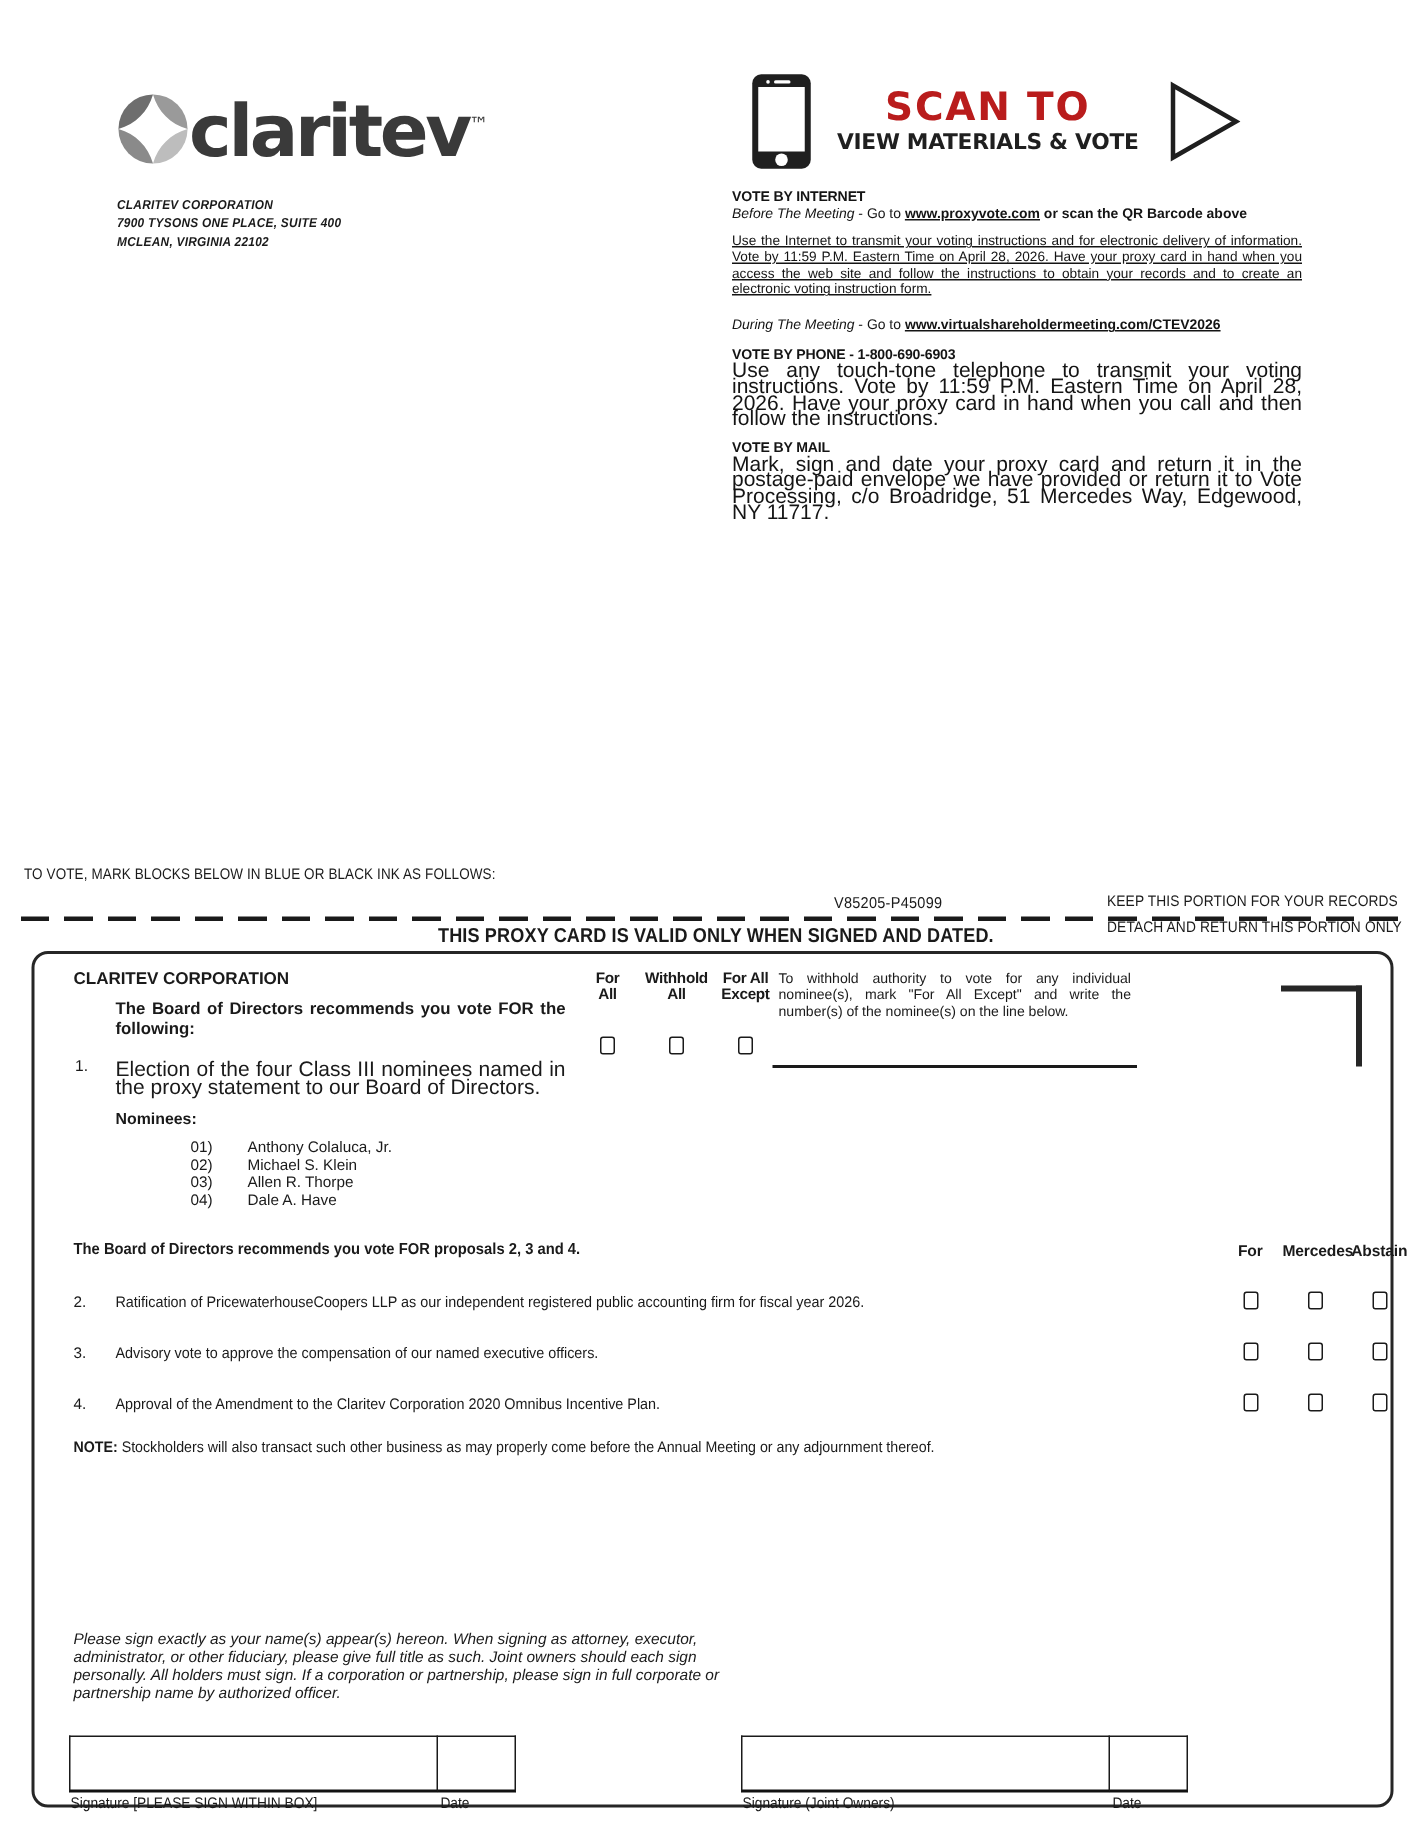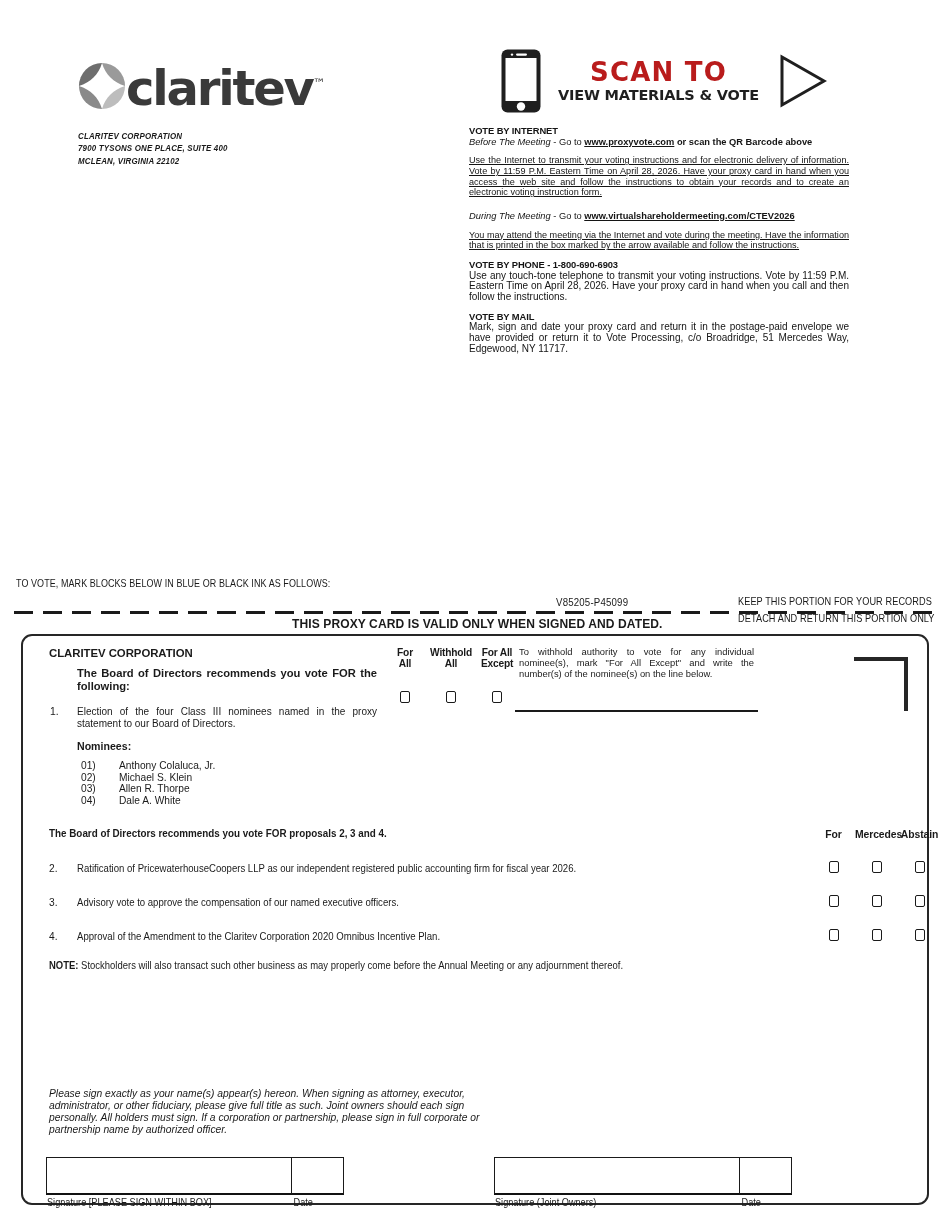--- a/index.html
+++ b/index.html
@@ -89,21 +89,21 @@
     font-weight: bold;
     letter-spacing: -0.2px;
     color: #1f1f1f;
     margin-top: 3px;
   }
   #play-arrow { flex: none; margin-left: 4px; }
 
   
   #vote-instructions {
     position: absolute;
-    left: 469px;
+    left: 488px;
     top: 126px;
     width: 380px;
     font-size: 9.1px;
     line-height: 10.6px;
     color: #141414;
   }
   .vi-head {
     font-weight: bold;
     font-size: 9.4px;
     letter-spacing: -0.1px;
@@ -118,21 +118,21 @@
   }
   .vi-body {
     text-align: justify;
     margin-top: 8px;
     font-size: 9.1px;
     line-height: 10.7px;
     text-decoration: underline;
   }
   .vi-body-tight {
     text-align: justify;
-    font-size: 10px;
+    font-size: 14px;
     line-height: 10.7px;
   }
   .vi-gap { height: 13px; }
   .vi-gap-sm { height: 9px; }
 
   
   #to-vote-line {
     position: absolute;
     left: 16px;
     top: 578px;
@@ -242,39 +242,39 @@
     position: absolute;
     left: 27px;
     top: 70px;
     font-size: 10.4px;
   }
   #prop1-text {
     position: absolute;
     left: 54px;
     top: 70px;
     width: 300px;
-    font-size: 10px;
+    font-size: 14px;
     line-height: 12.2px;
     text-align: justify;
   }
   #nominees-label {
     position: absolute;
     left: 54px;
     top: 104px;
     font-size: 10.6px;
     font-weight: bold;
   }
   #nominees-list {
     position: absolute;
     left: 58px;
     top: 124px;
     font-size: 10.2px;
     line-height: 11.6px;
   }
-  .nominee-row { display: flex; }
+  .nominee-row { display: flex; margin-left: 46px; }
   .nominee-num { width: 38px; flex: none; }
 
   
   #vote1-headers {
     position: absolute;
     left: 359px;
     top: 11px;
     display: flex;
     gap: 0;
   }
@@ -466,21 +466,20 @@
 </div>
 
 <div id="vote-instructions">
 
   <div class="vi-head">VOTE BY INTERNET</div>
   <div class="vi-sub"><i>Before The Meeting</i><span> - Go to </span><a class="vi-link" href="#">www.proxyvote.com</a><b> or scan the QR Barcode above</b></div>
   <div class="vi-body">Use the Internet to transmit your voting instructions and for electronic delivery of information. Vote by 11:59 P.M. Eastern Time on April 28, 2026. Have your proxy card in hand when you access the web site and follow the instructions to obtain your records and to create an electronic voting instruction form.</div>
 
   <div class="vi-gap"></div>
   <div class="vi-sub"><i>During The Meeting</i><span> - Go to </span><a class="vi-link" href="#">www.virtualshareholdermeeting.com/CTEV2026</a></div>
-  <div class="vi-body">You may attend the meeting via the Internet and vote during the meeting. Have the information that is printed in the box marked by the arrow available and follow the instructions.</div>
 
   <div class="vi-gap-sm"></div>
   <div class="vi-head">VOTE BY PHONE - 1-800-690-6903</div>
   <div class="vi-body-tight">Use any touch-tone telephone to transmit your voting instructions. Vote by 11:59 P.M. Eastern Time on April 28, 2026. Have your proxy card in hand when you call and then follow the instructions.</div>
 
   <div class="vi-gap-sm"></div>
   <div class="vi-head">VOTE BY MAIL</div>
   <div class="vi-body-tight">Mark, sign and date your proxy card and return it in the postage-paid envelope we have provided or return it to Vote Processing, c/o Broadridge, 51 Mercedes Way, Edgewood, NY 11717.</div>
 </div>
 
@@ -510,21 +509,21 @@
     <div class="nominee-row">
       <span class="nominee-num">02)</span>
       <span>Michael S. Klein</span>
     </div>
     <div class="nominee-row">
       <span class="nominee-num">03)</span>
       <span>Allen R. Thorpe</span>
     </div>
     <div class="nominee-row">
       <span class="nominee-num">04)</span>
-      <span>Dale A. White</span>
+      <span>Dale A. Have</span>
     </div>
   </div>
 
   <div id="vote1-headers">
     <div class="vh-col">
       <div>For</div>
       <div>All</div>
     </div>
     <div class="vh-col">
       <div>Withhold</div>

